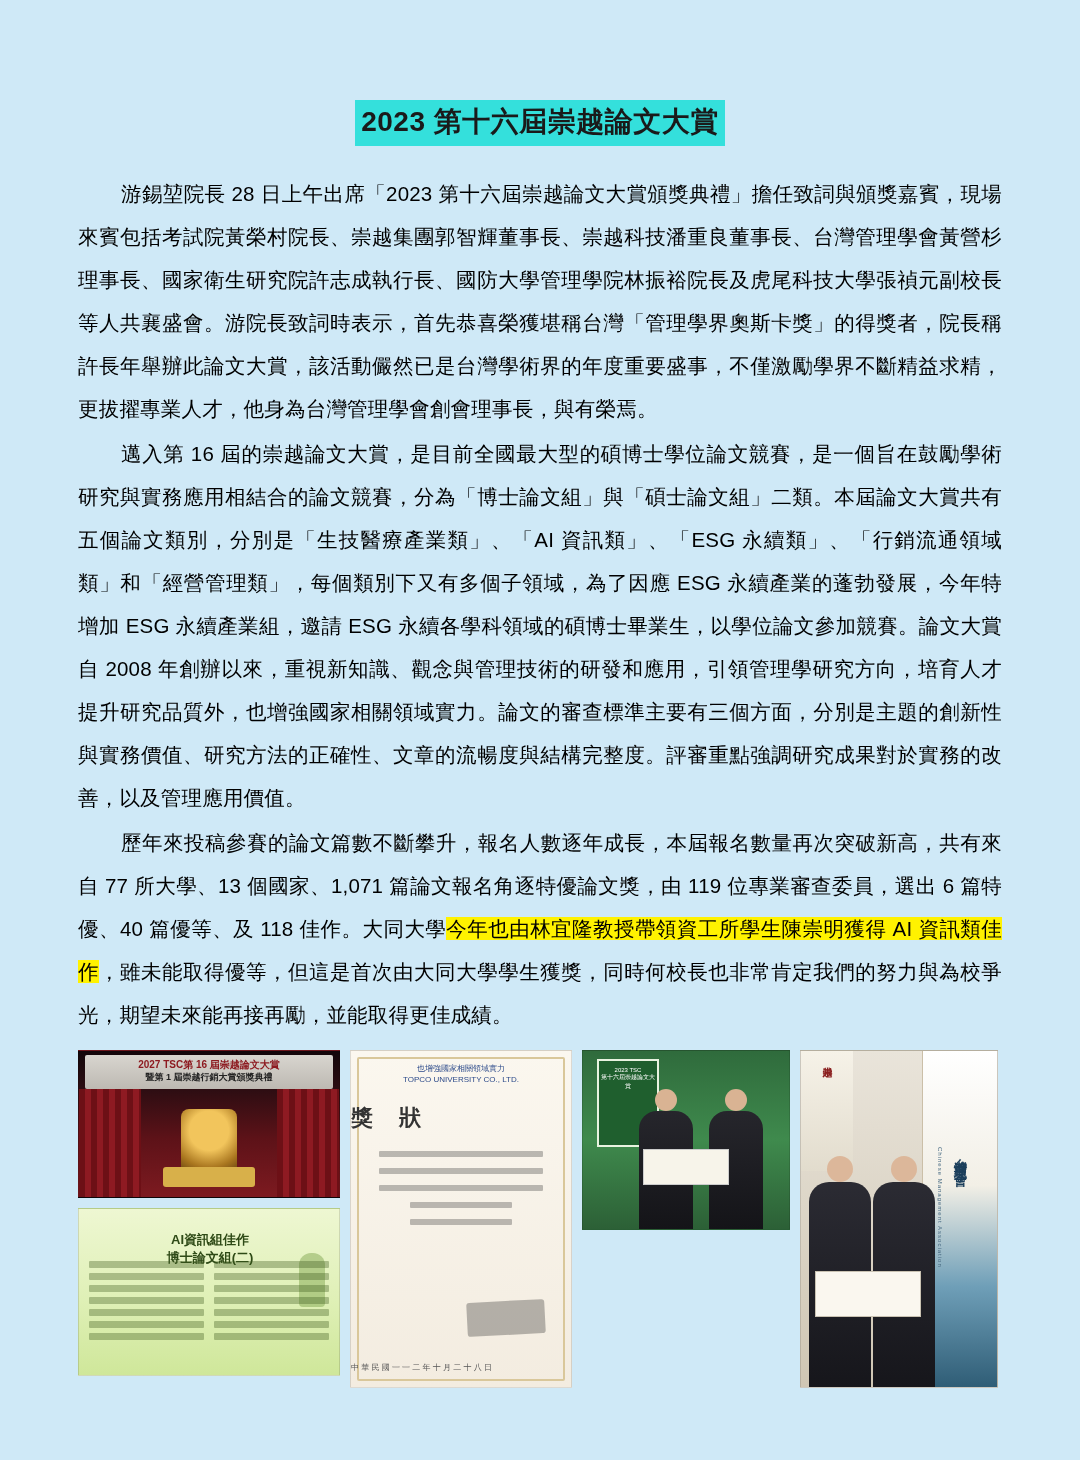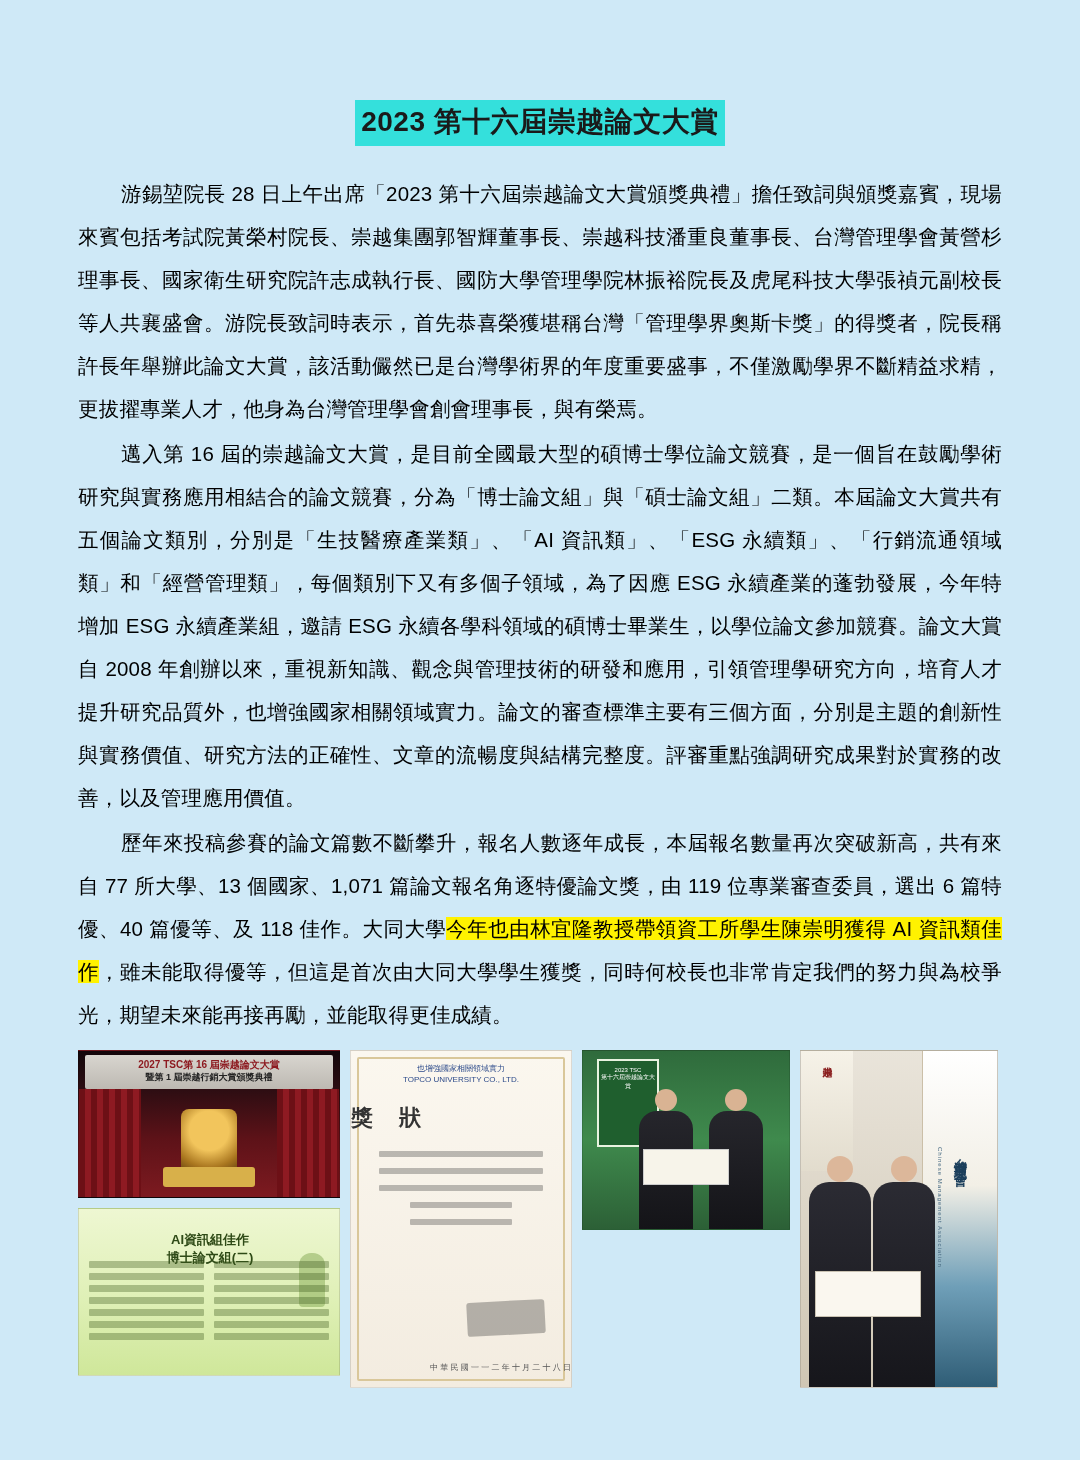--- a/index.html
+++ b/index.html
@@ -143,21 +143,21 @@
   }
   .p-cert .c-line { height:6px; background:rgba(70,70,70,0.35); border-radius:1px; }
   .p-cert .c-line.short { width:62%; margin:0 auto; }
   .p-cert .c-sign {
     position:absolute; bottom:52px; right:26px; width:78px; height:34px;
     background: rgba(40,40,40,0.32);
     transform: rotate(-3deg);
     border-radius:3px;
   }
   .p-cert .c-foot {
-    position:absolute; bottom:14px; left:0; right:0; text-align:right;
+    position:absolute; bottom:14px; left:0; right:0; text-align:left;
     font-size:8px; color:#555;
   }
   .p-cert .c-frame {
     position:absolute; inset:6px; border:2px solid #d9c79a; border-radius:2px;
   }
   
   .p-tatung {
     width: 208px;
     height: 148px;
     background: linear-gradient(180deg,#1d5f73 0%, #2d7f96 55%, #20606f 100%);

